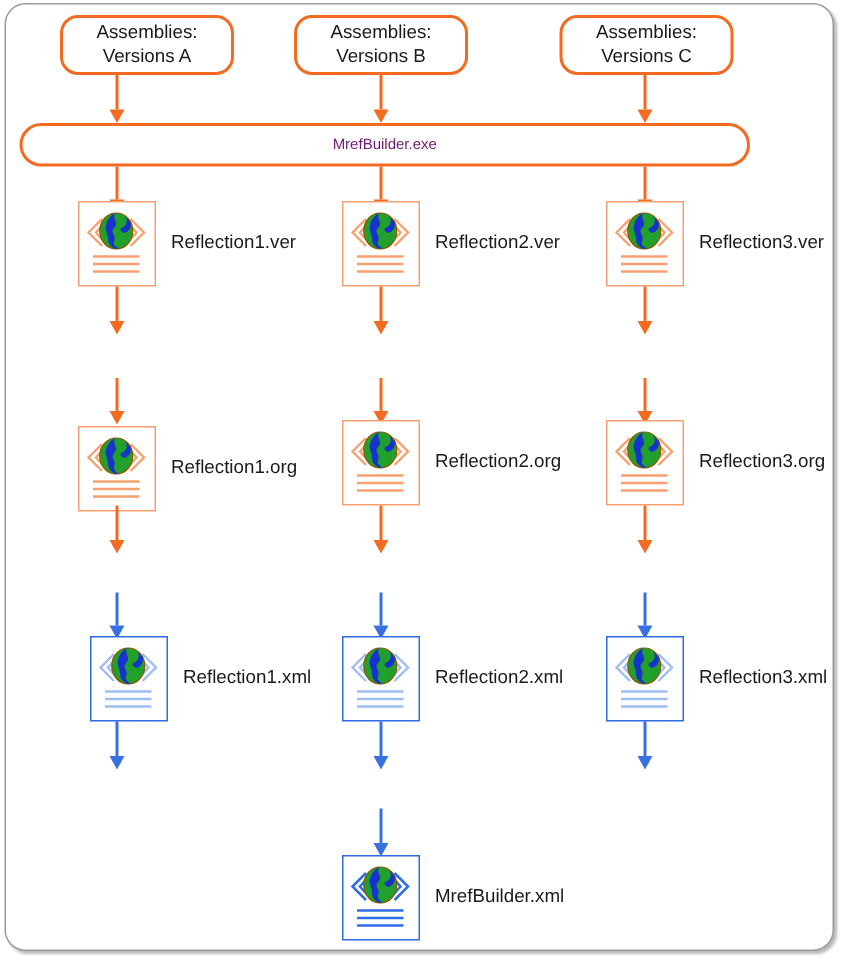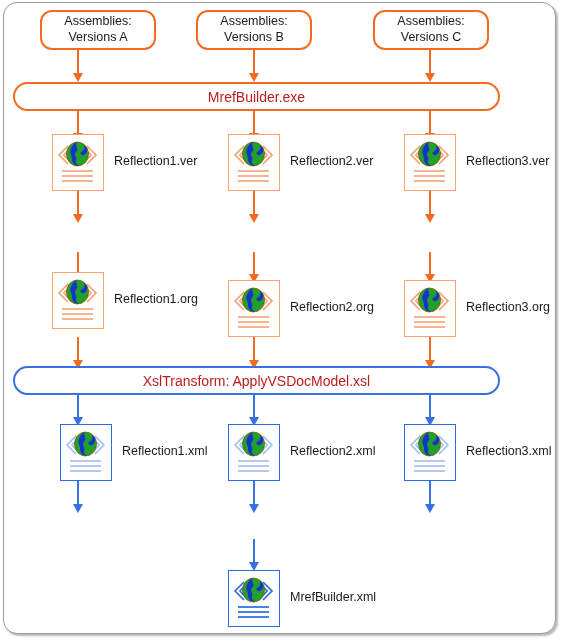--- a/index.html
+++ b/index.html
@@ -49,22 +49,22 @@
 
   
   .process-bar {
     position: absolute;
     box-sizing: border-box;
     border-radius: 18px;
     background: #ffffff;
     display: flex;
     align-items: center;
     justify-content: center;
-    font-size: 14px;
-    color: #b91c1c;
+    font-size: 10px;
+    color: #701a75;
   }
   .process-bar.orange { border: 2px solid #F26B21; }
   .process-bar.blue   { border: 2px solid #3A6FE0; }
 
   
   .arrow {
     position: absolute;
     width: 0;
   }
   .arrow .shaft {
@@ -261,21 +261,21 @@
   </div>
   <div class="arrow orange" style="left:253px; top:252px; height:31px;">
     <div class="shaft" style="height:22px;"></div>
     <div class="head" style="top:22px;"></div>
   </div>
   <div class="arrow orange" style="left:429px; top:252px; height:31px;">
     <div class="shaft" style="height:22px;"></div>
     <div class="head" style="top:22px;"></div>
   </div>
 
-  <div class="file-node" style="left:52px; top:272px; width:190px; height:57px;">
+  <div class="file-node" style="left:52px; top:284px; width:190px; height:57px;">
     <div class="file-icon orange">
       <svg width="49" height="54" viewBox="0 0 49 54">
         <g stroke="#F7A070" stroke-width="1.6" fill="none">
           <polyline points="15,11 6,20 15,29"></polyline>
           <polyline points="34,11 43,20 34,29"></polyline>
           <polyline points="19,11 11,20 19,29"></polyline>
           <polyline points="30,11 38,20 30,29"></polyline>
         </g>
         <g>
           <ellipse cx="24.5" cy="19" rx="11" ry="12" fill="#22A02C" stroke="#8a5a00" stroke-width="0.8"></ellipse>
@@ -349,23 +349,20 @@
   </div>
   <div class="arrow orange" style="left:253px; top:337px; height:32px;">
     <div class="shaft" style="height:23px;"></div>
     <div class="head" style="top:23px;"></div>
   </div>
   <div class="arrow orange" style="left:429px; top:337px; height:32px;">
     <div class="shaft" style="height:23px;"></div>
     <div class="head" style="top:23px;"></div>
   </div>
 
-  <div class="process-bar blue" style="left:13px; top:366px; width:487px; height:29px;">
-    <span>XslTransform: ApplyVSDocModel.xsl</span>
-  </div>
 
   <div class="arrow blue" style="left:77px; top:395px; height:31px;">
     <div class="shaft" style="height:22px;"></div>
     <div class="head" style="top:22px;"></div>
   </div>
   <div class="arrow blue" style="left:253px; top:395px; height:31px;">
     <div class="shaft" style="height:22px;"></div>
     <div class="head" style="top:22px;"></div>
   </div>
   <div class="arrow blue" style="left:429px; top:395px; height:31px;">

